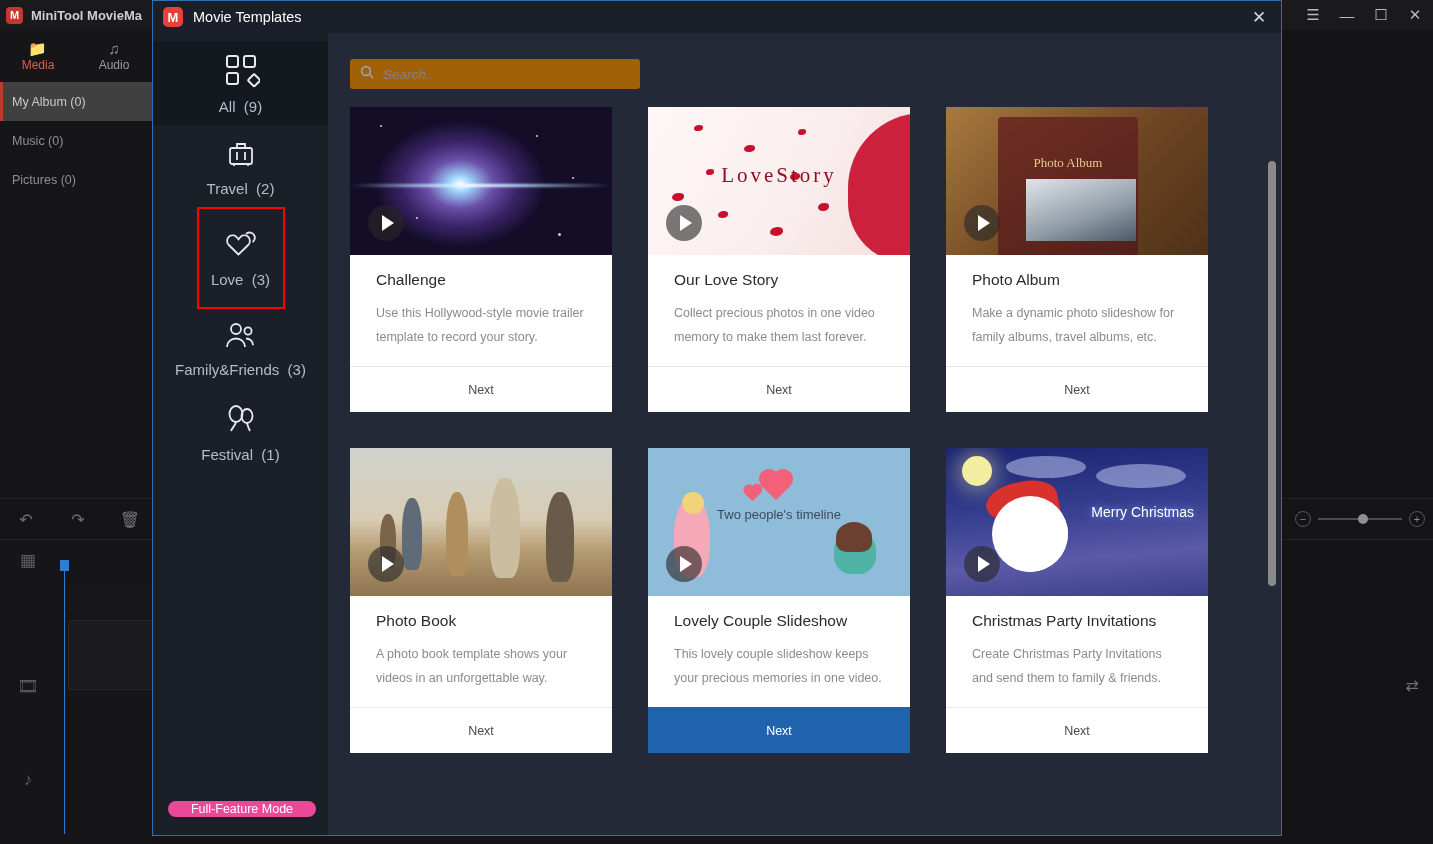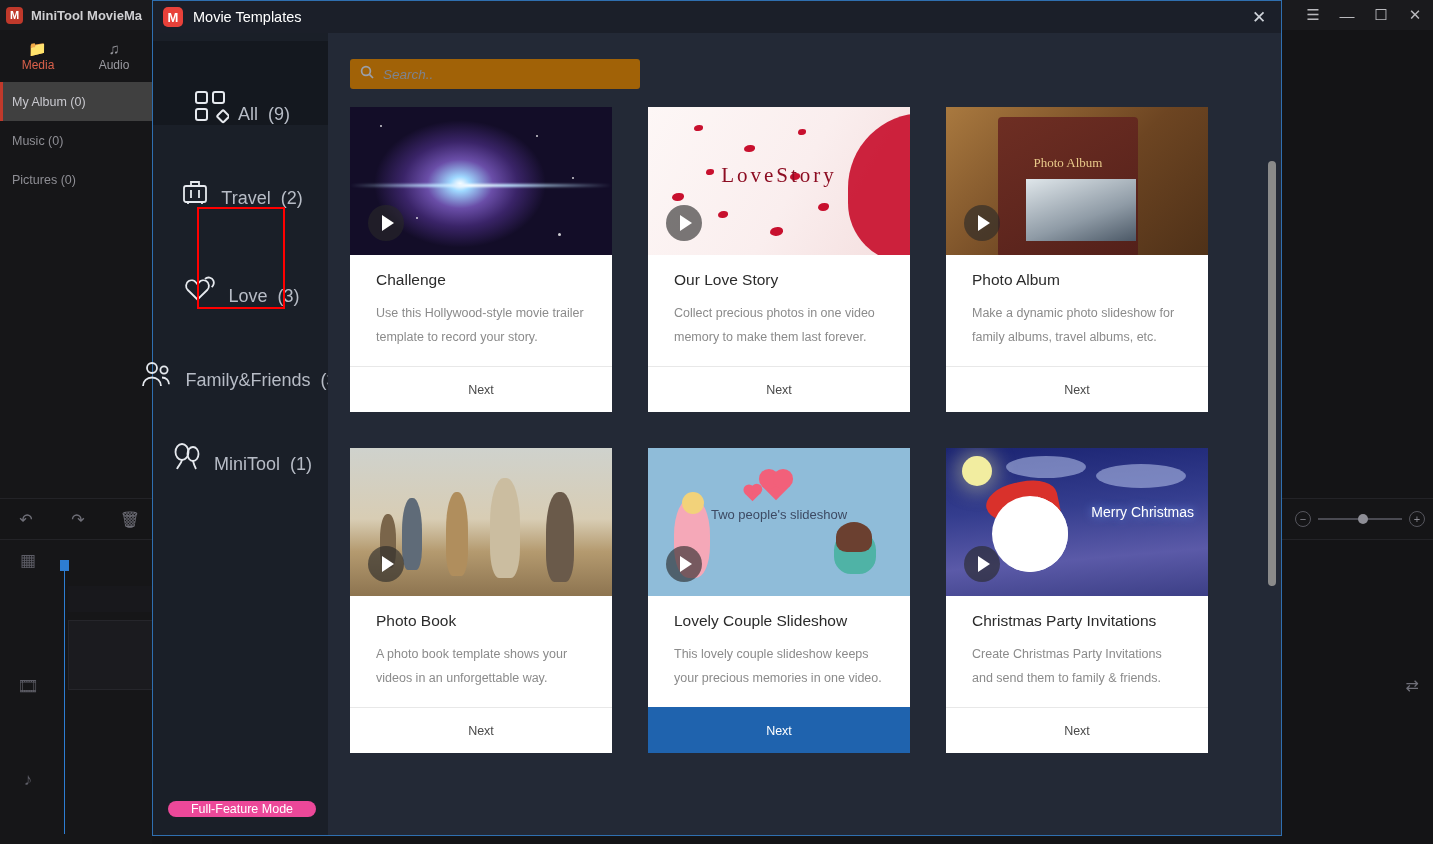--- a/index.html
+++ b/index.html
@@ -60,22 +60,22 @@
   #m-logo::after{ content:"M"; position:absolute; inset:0; color:#fff; font-size:13px;
            font-weight:bold; display:flex; align-items:center; justify-content:center; }
   #m-title{ color:#fff; font-size:14.5px; font-weight:normal; margin-left:10px; }
   #m-close{ margin-left:auto; width:44px; height:32px; display:flex; align-items:center;
             justify-content:center; color:#cfd3da; font-size:17px; }
 
   #modal-body{ flex:1; display:flex; min-height:0; }
 
   
   #cats{ width:175px; background:#1a1f28; flex:none; position:relative; padding-top:8px; }
-  .cat{ height:84px; display:flex; flex-direction:row; align-items:flex-end;
-        justify-content:center; gap:9px; color:#b7bcc6; font-size:18px; position:relative; }
+  .cat{ height:84px; display:flex; flex-direction:column; align-items:center;
+        justify-content:center; gap:9px; color:#b7bcc6; font-size:15px; position:relative; }
   .cat.active{ background:#14181f; }
   .cat.boxed{ outline:2px solid #ff0000; width:84px; margin:0 auto; height:98px; }
   .cat svg{ display:block; }
   .catlbl{ white-space:nowrap; }
   #ffmode{ position:absolute; left:15px; bottom:18px; width:148px; height:16px;
            border-radius:13px; background:#ec4899; color:#fff; font-size:12.5px;
            display:flex; align-items:center; justify-content:center; }
 
   
   #pane{ flex:1; background:#232936; position:relative; min-width:0; padding:0 22px; }
@@ -276,21 +276,21 @@
 
       <div class="cat">
         <span>
           <svg width="36" height="34" viewBox="0 0 36 34" fill="none" stroke="#e6e9ee" stroke-width="1.8">
             <ellipse cx="13" cy="11" rx="6.5" ry="8"></ellipse>
             <ellipse cx="24" cy="13" rx="5.5" ry="7"></ellipse>
             <path d="M13 19c-1 4-4 6-5 9M24 20c1 4 2 6 3 8"></path>
           </svg>
         </span>
         <span class="catlbl">
-          <span>MiniTool</span>&nbsp;&nbsp;<span>(1)</span>
+          <span>Festival</span>&nbsp;&nbsp;<span>(1)</span>
         </span>
       </div>
 
       <div id="ffmode">Full-Feature Mode</div>
     </div>
 
     <div id="pane">
 
       <div id="searchbox">
         <span>
@@ -374,21 +374,21 @@
         </div>
 
         <div class="card">
           <div class="thumb t-couple">
             <div class="heart" style="left:118px;top:28px;width:20px;height:20px"></div>
             <div class="heart" style="left:99px;top:40px;width:11px;height:11px"></div>
             <div class="kid" style="left:26px;top:50px;width:36px;height:80px;background:#f5a8b8"></div>
             <div class="kid" style="left:34px;top:44px;width:22px;height:22px;background:#f2d27a;border-radius:50%"></div>
             <div class="kid" style="left:186px;top:82px;width:42px;height:44px;background:#4fb3a6"></div>
             <div class="kid" style="left:188px;top:74px;width:36px;height:30px;background:#6b4030;border-radius:50% 50% 30% 30%"></div>
-            <div class="ctxt">Two people's slideshow</div>
+            <div class="ctxt">Two people's timeline</div>
             <div class="play"></div>
           </div>
           <div class="cbody">
             <div class="ctitle">Lovely Couple Slideshow</div>
             <div class="cdesc">This lovely couple slideshow keeps your precious memories in one video.</div>
           </div>
           <div class="cnext hl">Next</div>
         </div>
 
         <div class="card">

